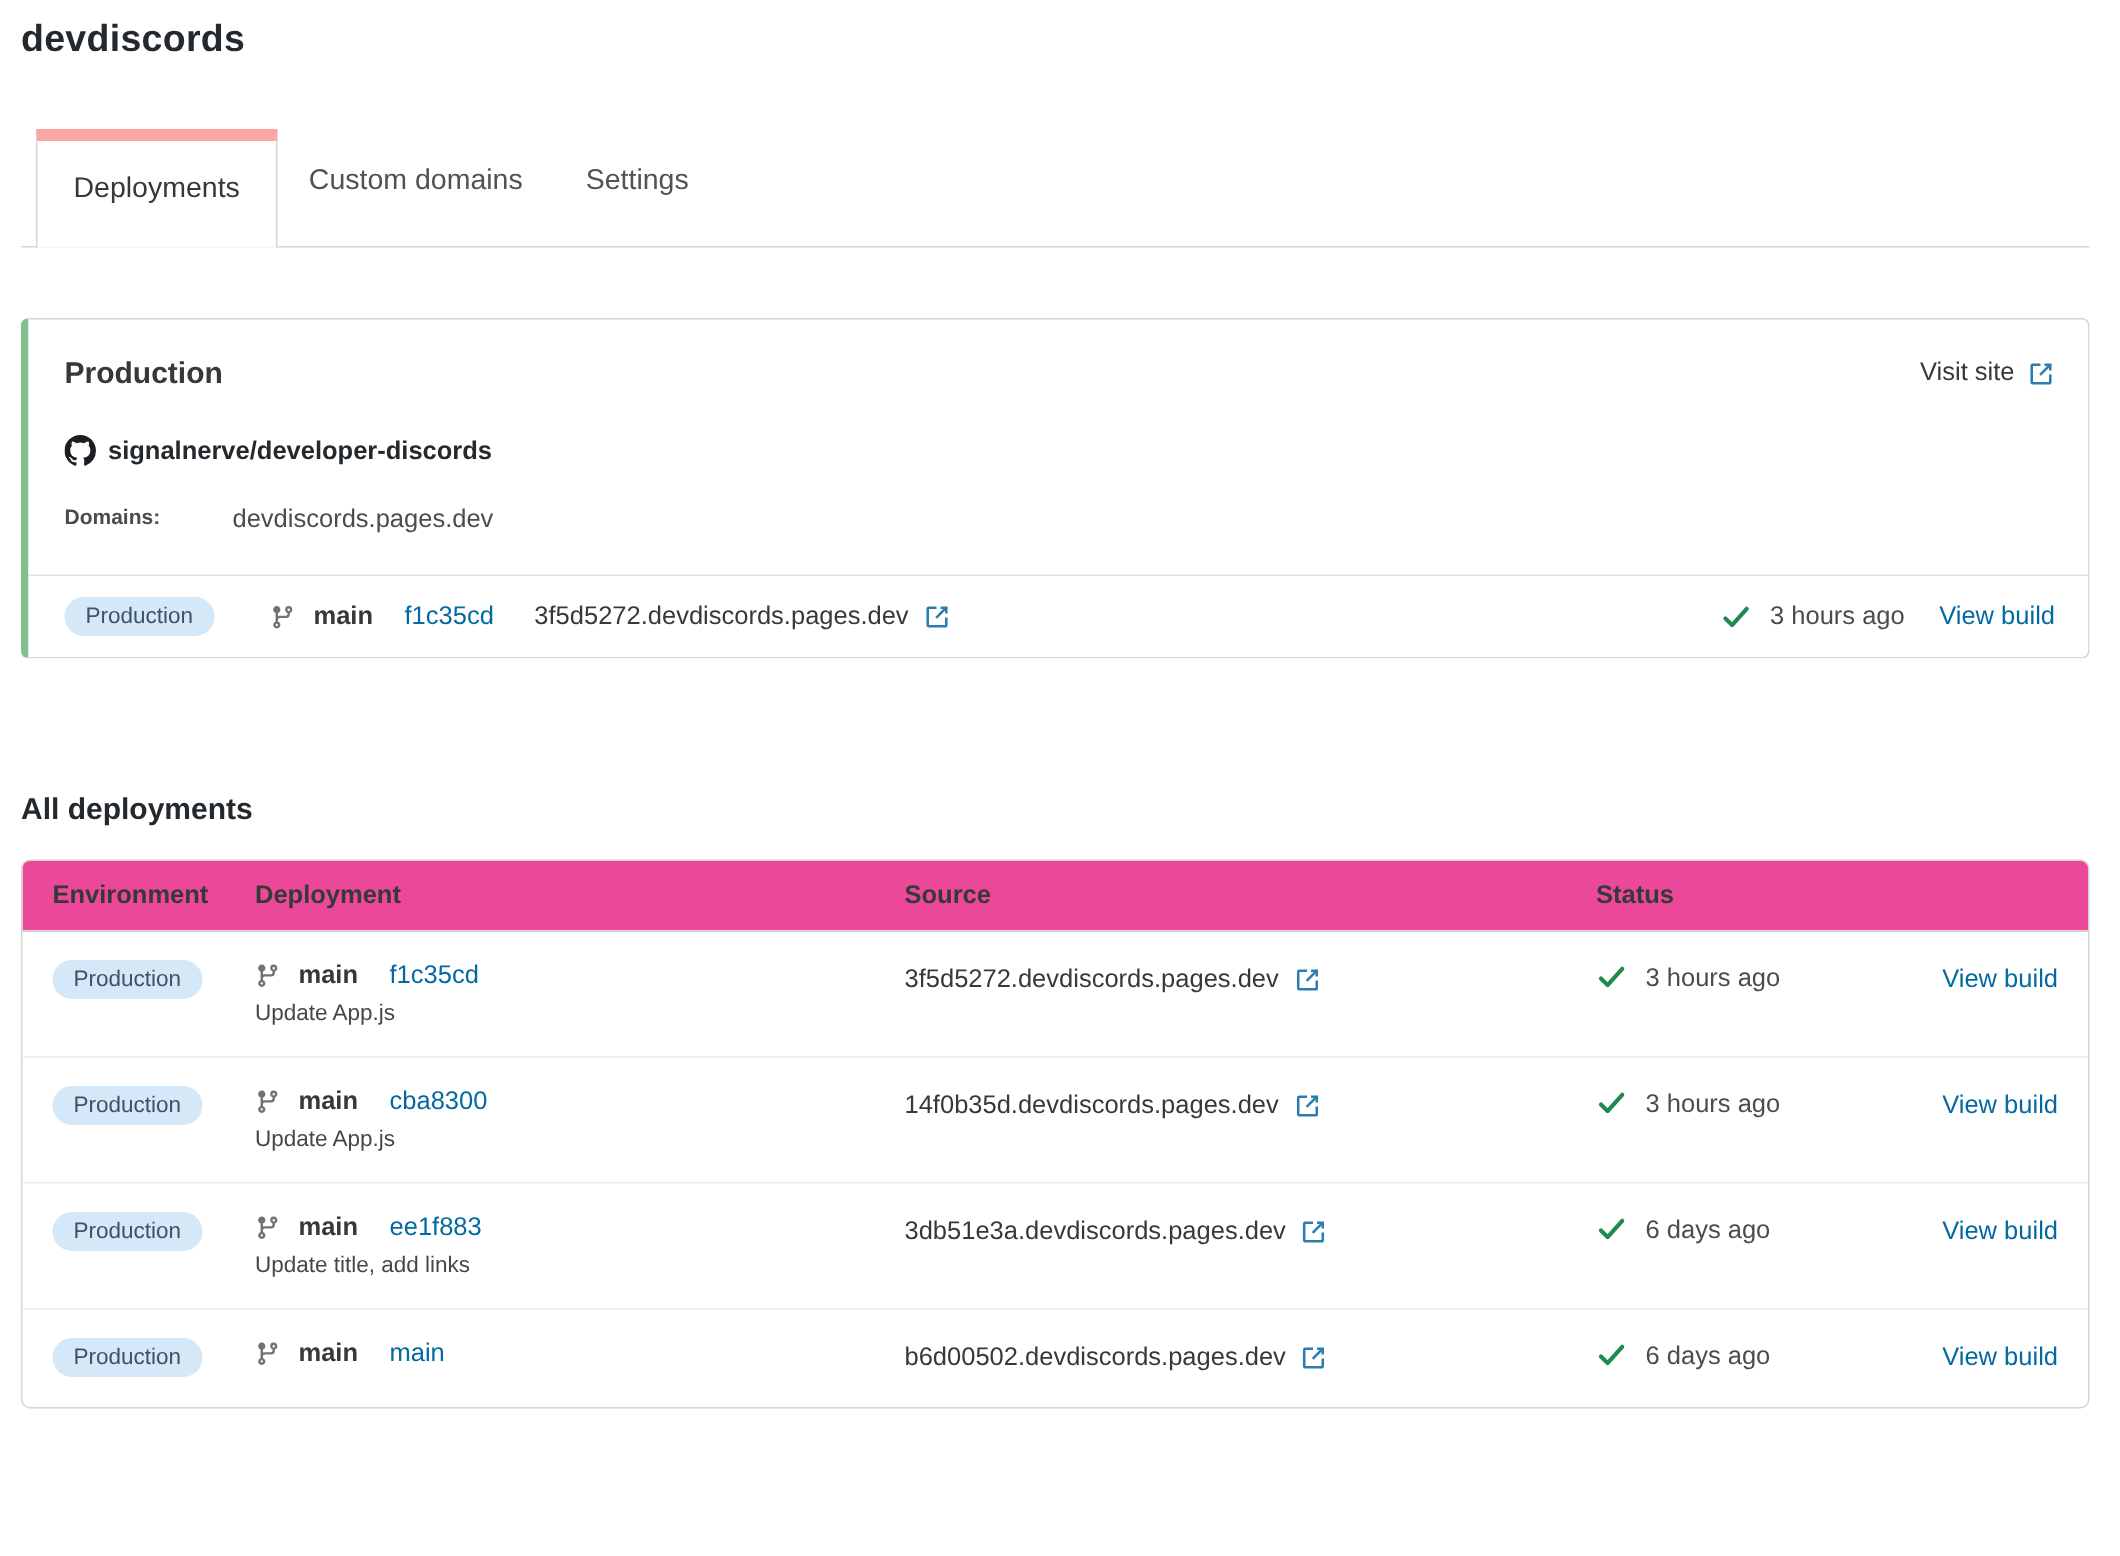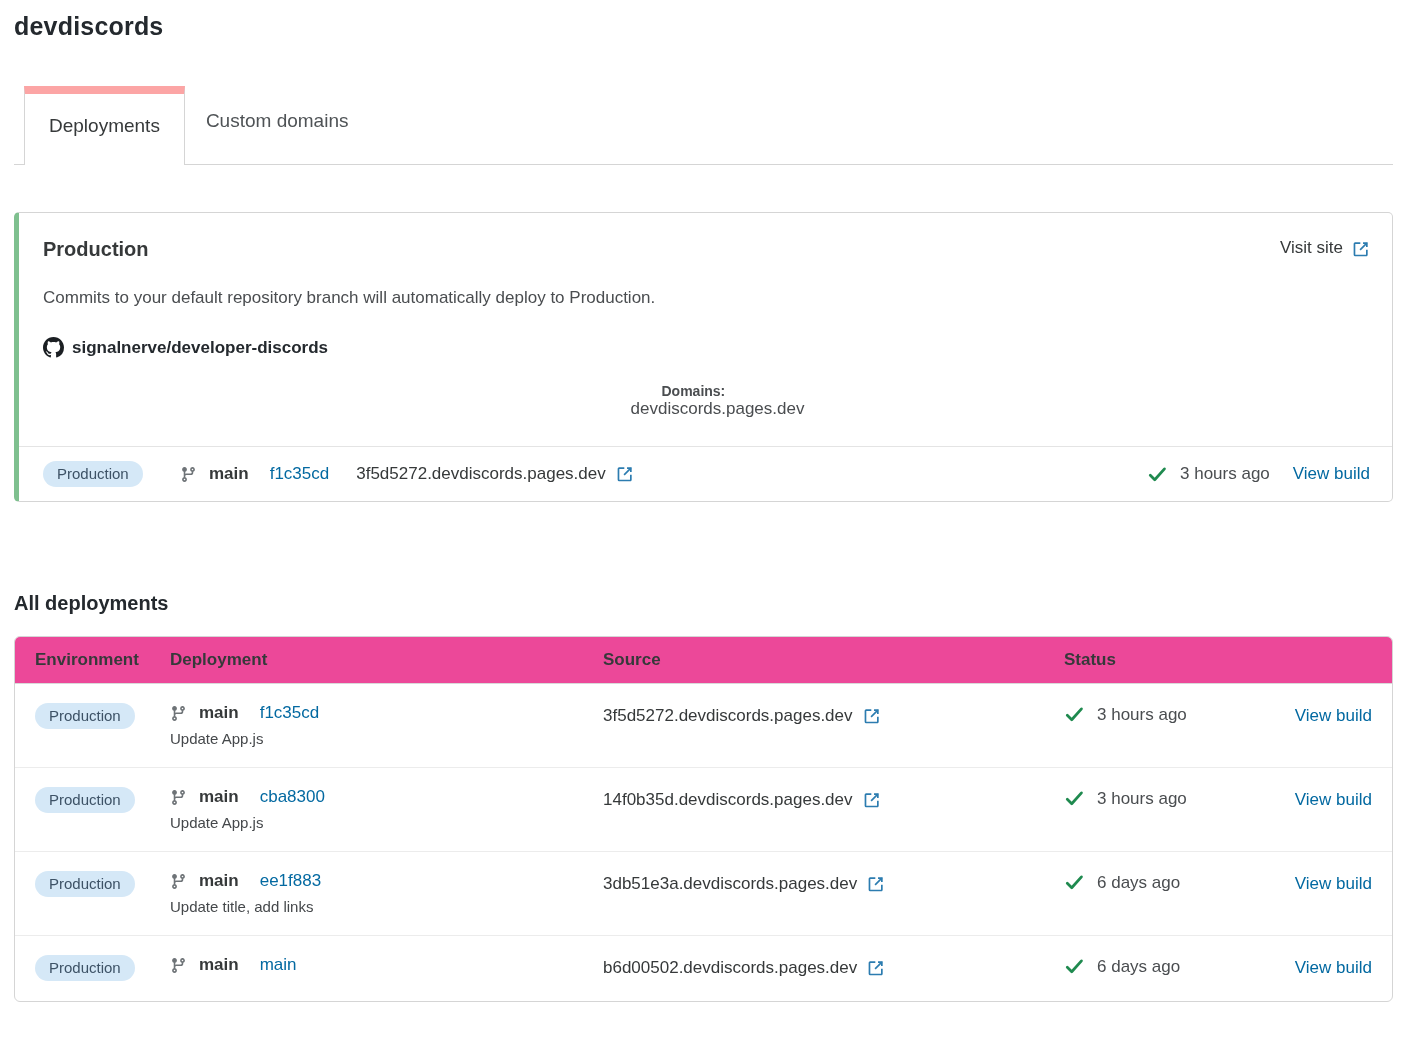--- a/index.html
+++ b/index.html
@@ -57,21 +57,21 @@
   .prod-card-body { padding: 25px 22px 27px 24px; }
   .prod-head { display: flex; justify-content: space-between; align-items: flex-start; }
   .prod-title { font-size: 20px; font-weight: 600; color: #36393a; }
   .visit-site {
     display: flex; align-items: flex-end; gap: 9px;
     font-size: 17px; color: #36393a; text-decoration: none; cursor: pointer;
   }
   .prod-desc { margin-top: 27px; font-size: 17px; color: #4a4d50; }
   .repo-row { margin-top: 29px; display: flex; align-items: center; gap: 8px; }
   .repo-name { font-size: 17px; font-weight: 700; color: #24292e; }
-  .domains-row { margin-top: 25px; display: flex; align-items: center; flex-direction: column; }
+  .domains-row { margin-top: 25px; display: flex; align-items: flex-start; }
   .domains-label { font-size: 14px; font-weight: 600; color: #4a4d50; width: 90px; }
   .domains-value { font-size: 17px; color: #4a4d50; margin-left: 22px; }
 
   .prod-deploy-row {
     border-top: 1px solid #e4e4e4;
     padding: 14px 22px 14px 24px;
     display: flex; align-items: center;
   }
   .badge {
     display: inline-block;
@@ -127,39 +127,39 @@
 </head>
 <body>
 
 <div class="page">
 
   <div class="page-title">devdiscords</div>
 
   <div class="tabs">
     <div class="tab active">Deployments</div>
     <div class="tab">Custom domains</div>
+    <div class="tab">Settings</div>
   </div>
 
   <div class="prod-card">
     <div class="prod-card-body">
       <div class="prod-head">
         <div class="prod-title">Production</div>
         <a class="visit-site">
           <span>Visit site</span>
           <span class="ext-icon" style="margin-left:0">
             <svg width="18" height="18" viewBox="0 0 16 16" fill="none" stroke="#2c7cb0" stroke-width="1.5">
               <path d="M13.2 8.6v4.6a0.6 0.6 0 0 1-0.6 0.6H2.8a0.6 0.6 0 0 1-0.6-0.6V3.4a0.6 0.6 0 0 1 0.6-0.6h4.6"></path>
               <path d="M9.8 2.8h3.4v3.4"></path>
               <path d="M13.2 2.8 L7.2 8.8"></path>
             </svg>
           </span>
         </a>
       </div>
 
-      <div class="prod-desc">Commits to your default repository branch will automatically deploy to Production.</div>
 
       <div class="repo-row">
         <span style="display:inline-flex">
           <svg width="21" height="21" viewBox="0 0 16 16" fill="#1b1f23">
             <path d="M8 0C3.58 0 0 3.58 0 8c0 3.54 2.29 6.53 5.47 7.59.4.07.55-.17.55-.38 0-.19-.01-.82-.01-1.49-2.01.37-2.53-.49-2.69-.94-.09-.23-.48-.94-.82-1.13-.28-.15-.68-.52-.01-.53.63-.01 1.08.58 1.23.82.72 1.21 1.87.87 2.33.66.07-.52.28-.87.51-1.07-1.78-.2-3.64-.89-3.64-3.95 0-.87.31-1.59.82-2.15-.08-.2-.36-1.02.08-2.12 0 0 .67-.21 2.2.82.64-.18 1.32-.27 2-.27s1.36.09 2 .27c1.53-1.04 2.2-.82 2.2-.82.44 1.1.16 1.92.08 2.12.51.56.82 1.27.82 2.15 0 3.07-1.87 3.75-3.65 3.95.29.25.54.73.54 1.48 0 1.07-.01 1.93-.01 2.2 0 .21.15.46.55.38A8.013 8.013 0 0 0 16 8c0-4.42-3.58-8-8-8z"></path>
           </svg>
         </span>
         <span class="repo-name">signalnerve/developer-discords</span>
       </div>
 

